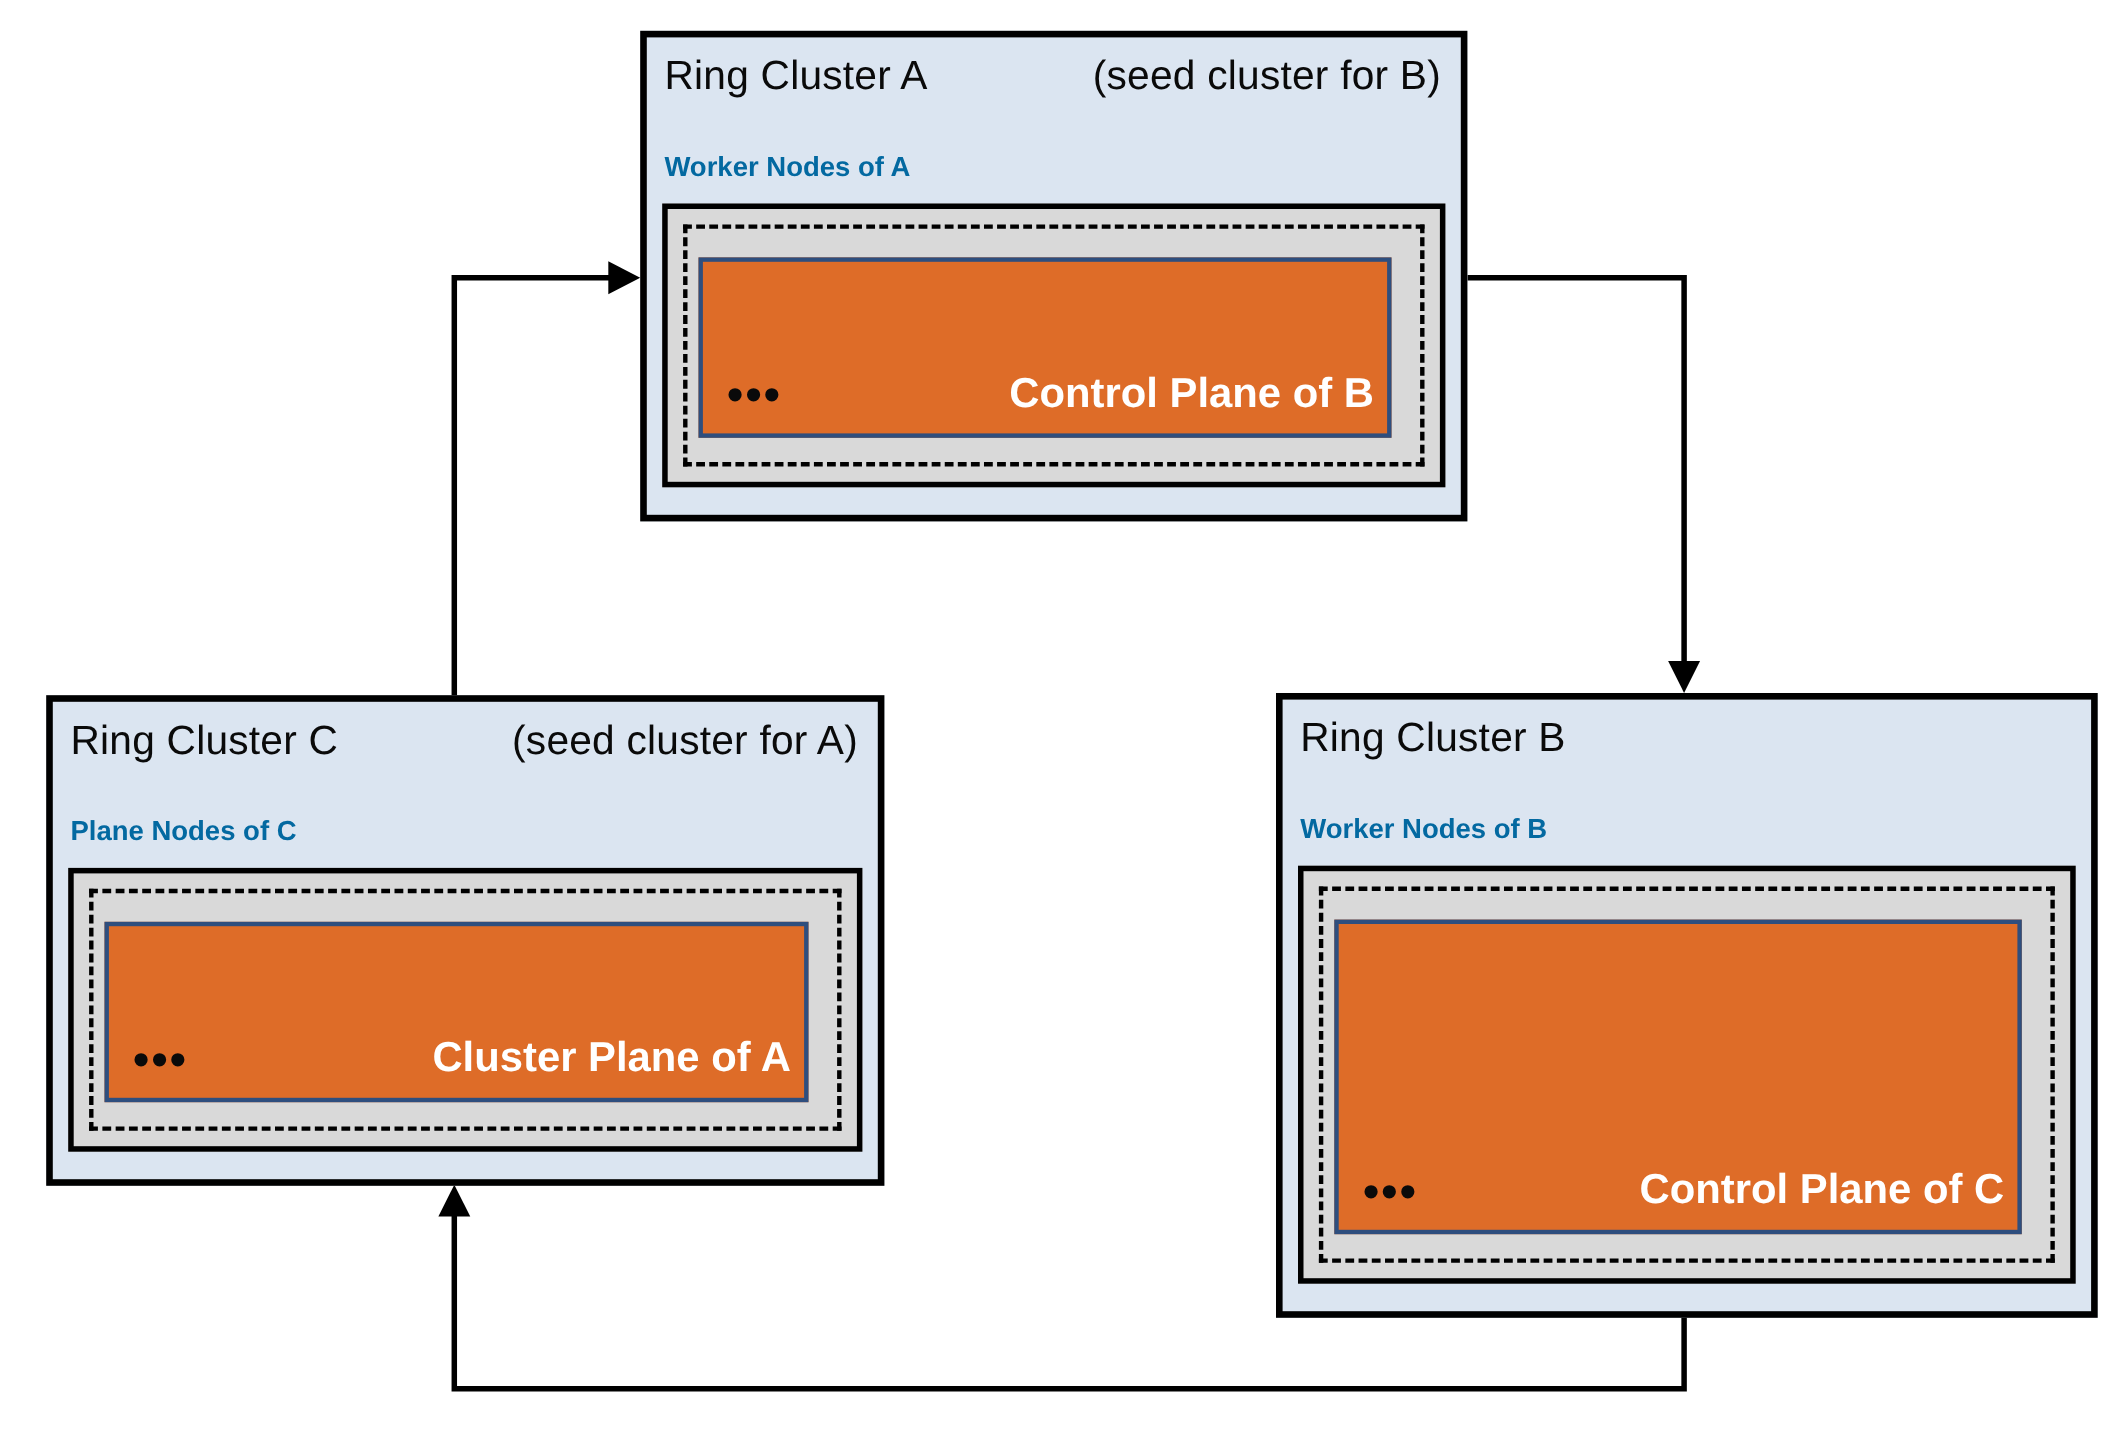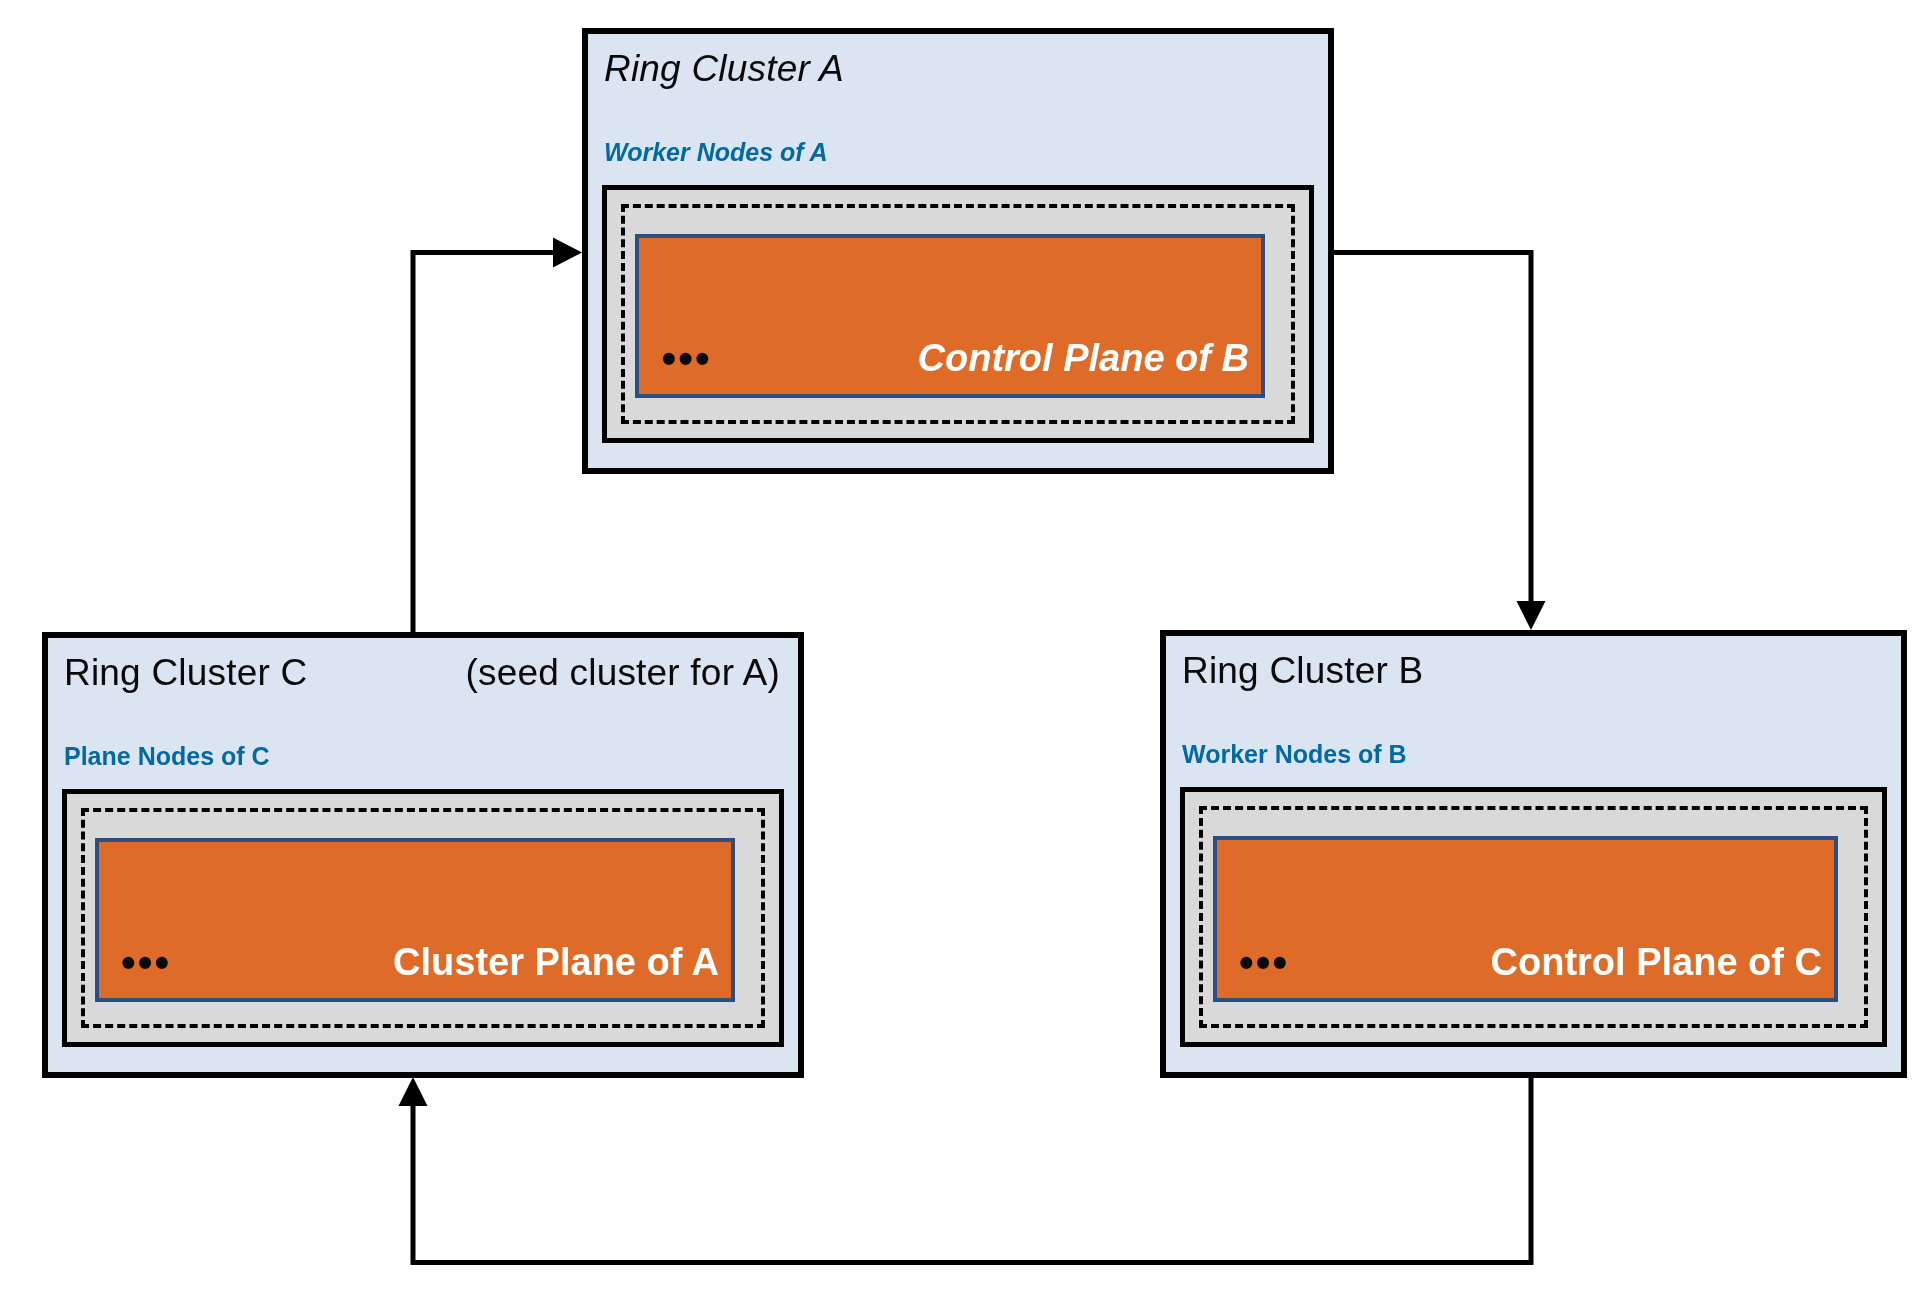--- a/index.html
+++ b/index.html
@@ -12,23 +12,23 @@
   }
   html,body{margin:0;padding:0;background:#ffffff;}
   body{font-family:"Liberation Sans", sans-serif;}
   .canvas{position:relative;width:1924px;height:1306px;background:#ffffff;overflow:hidden;}
 
   
   .connectors{position:absolute;left:0;top:0;width:1924px;height:1306px;}
 
   
   .cluster{position:absolute;background:var(--cluster-bg);border:6px solid var(--line);box-sizing:border-box;}
-  .cluster-a{left:582px;top:28px;width:752px;height:446px;font-style:italic;}
+  .cluster-a{left:582px;top:28px;width:752px;height:446px;}
   .cluster-c{left:42px;top:632px;width:762px;height:446px;}
-  .cluster-b{left:1160px;top:630px;width:747px;height:448px;}
+  .cluster-b{left:1160px;top:630px;width:747px;height:568px;}
 
   .title-row{position:absolute;left:16px;right:18px;top:14px;display:flex;justify-content:space-between;align-items:baseline;font-size:37px;color:#0a0a0a;letter-spacing:0.2px;white-space:nowrap;}
   .worker-label{position:absolute;left:16px;top:104px;font-size:25px;font-weight:bold;color:#0369a1;}
 
   .worker-box{position:absolute;left:14px;right:14px;top:151px;bottom:25px;background:var(--worker-box-bg);border:5px solid var(--line);box-sizing:border-box;}
   .dashed-box{position:absolute;left:14px;right:14px;top:14px;bottom:14px;border:4px dashed var(--line);box-sizing:border-box;}
   .control-plane{position:absolute;left:10px;right:26px;top:26px;bottom:22px;background:var(--cp-bg);border:4px solid var(--cp-border);box-sizing:border-box;}
 
   .cp-bottom-row{position:absolute;left:22px;right:12px;bottom:6px;display:flex;justify-content:space-between;align-items:center;}
   .ellipsis{font-size:42px;font-weight:bold;color:#0a0a0a;line-height:0.6;letter-spacing:2px;transform:translateY(-4px);}
@@ -53,20 +53,21 @@
 
     <g>
       <path d="M 1531 1078 L 1531 1262.5 L 413 1262.5 L 413 1104" fill="none" stroke="#000" stroke-width="5"></path>
       <polygon points="413,1077 398.5,1106 427.5,1106" fill="#000"></polygon>
     </g>
   </svg>
 
   <div class="cluster cluster-a">
     <div class="title-row">
       <span>Ring Cluster A</span>
+      <span>(seed cluster for B)</span>
     </div>
     <div class="worker-label">Worker Nodes of A</div>
     <div class="worker-box">
       <div class="dashed-box">
         <div class="control-plane">
           <div class="cp-bottom-row">
             <span class="ellipsis">•••</span>
             <span class="cp-label">Control Plane of B</span>
           </div>
         </div>

